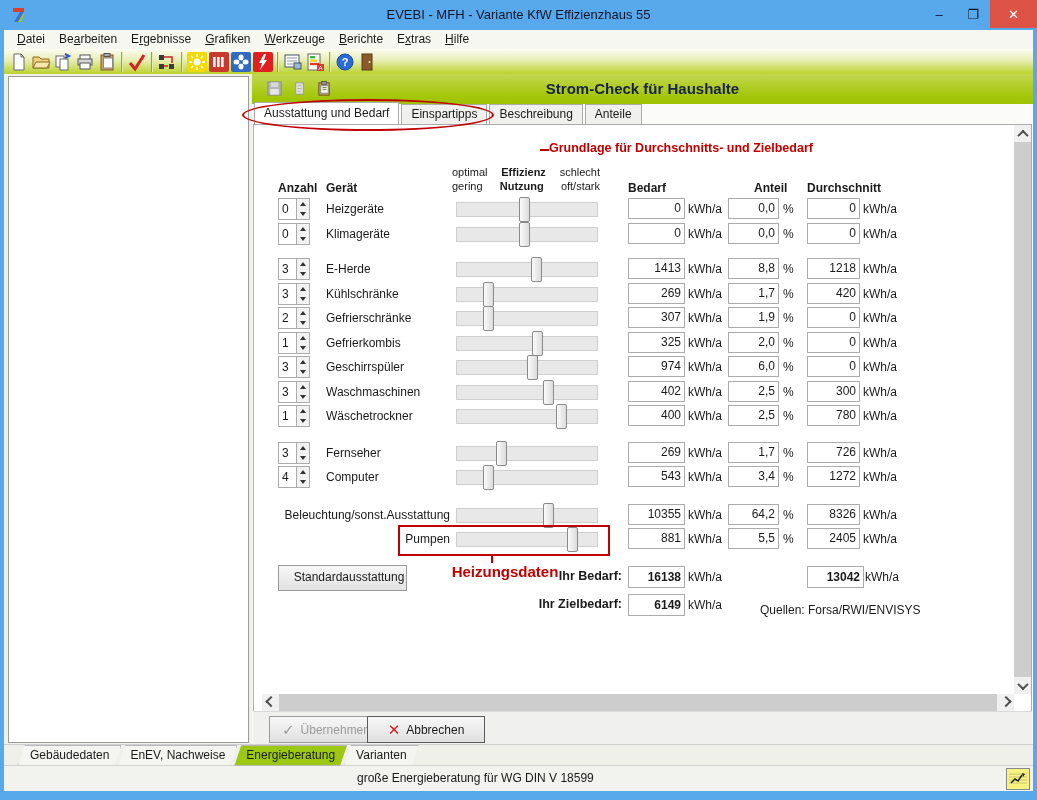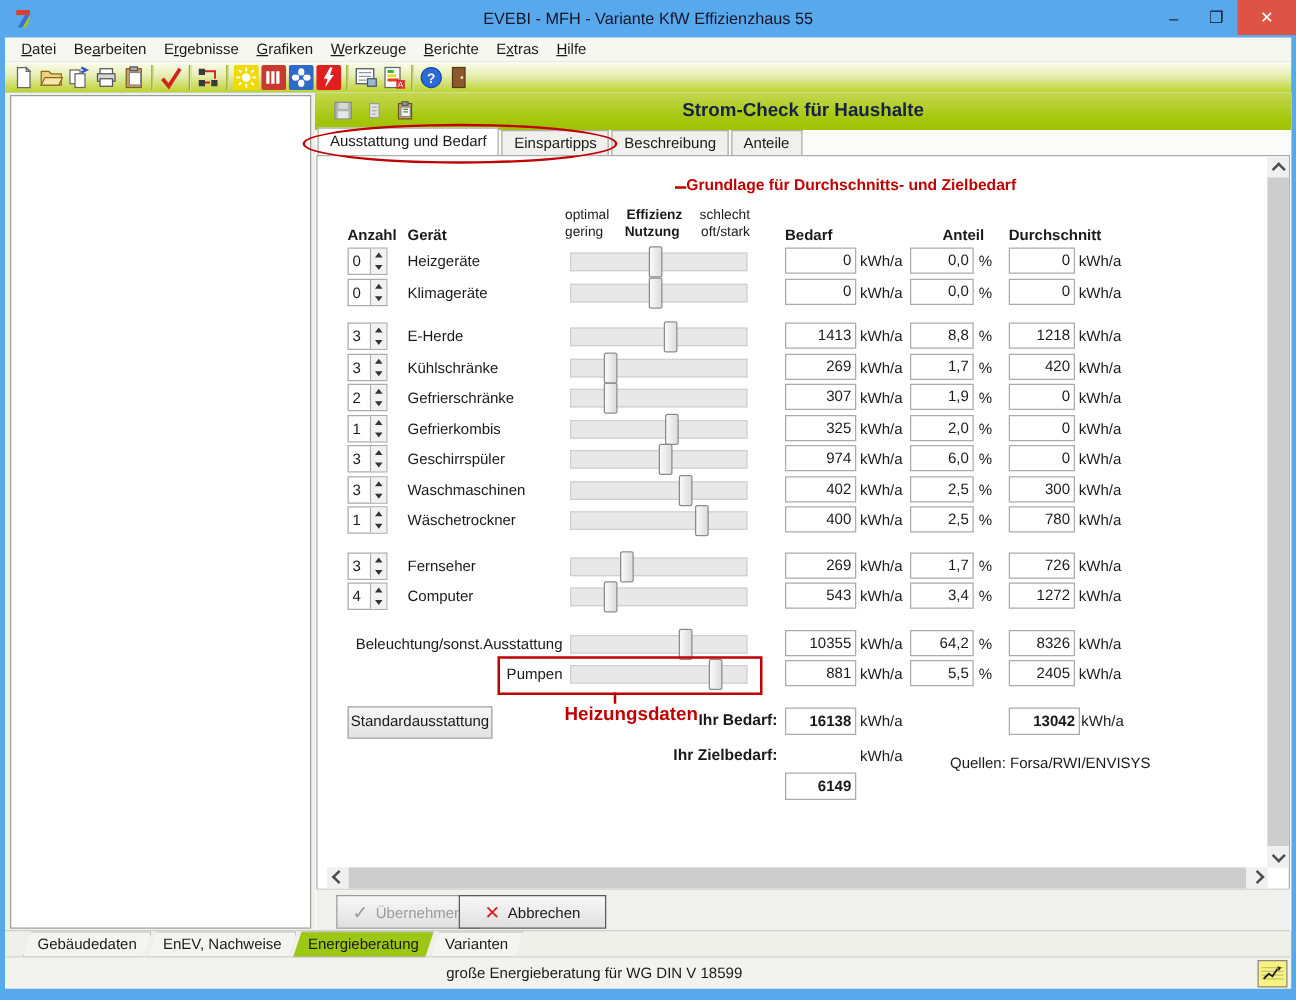--- a/index.html
+++ b/index.html
@@ -83,21 +83,21 @@
   .dev-label{position:absolute;left:48px;width:128px;line-height:24.5px;white-space:nowrap;}
   .dev-label.ralign{left:0;width:172px;text-align:right;}
   .slider{position:absolute;left:178px;top:5px;width:140px;height:13px;background:#e8e8e8;border:1px solid #cfcfcf;}
   .handle{position:absolute;top:-6px;width:9px;height:23px;background:linear-gradient(90deg,#fafafa,#dcdcdc);border:1px solid #8a8a8a;border-radius:2px;}
   .vbox{position:absolute;top:1px;height:19px;background:#fff;border:1px solid #ababab;text-align:right;padding-right:3px;line-height:19px;}
   .v1{left:350px;width:52px;} .v2{left:450px;width:46px;} .v3{left:529px;width:48px;}
   .unit{position:absolute;line-height:24.5px;}
   .u1{left:410px;} .u2{left:505px;} .u3{left:585px;}
   
   .std-btn{position:absolute;left:24px;top:440px;width:114px;height:24px;background:linear-gradient(#f7f7f7,#e2e2e2);
-    border:1px solid #9b9b9b;text-align:center;line-height:22px;}
+    border:1px solid #9b9b9b;text-align:center;line-height:22px;padding-left:13px;}
   .tot-label{position:absolute;left:180px;width:188px;text-align:right;font-weight:bold;font-size:12.5px;line-height:22px;}
   .tot-box{position:absolute;width:52px;height:20px;border:1px solid #ababab;background:#fff;text-align:right;padding-right:3px;line-height:20px;font-weight:bold;}
   .tot-unit{position:absolute;line-height:22px;}
   .sources{position:absolute;left:506px;top:478px;}
   
   .buttonbar{position:absolute;left:1px;right:1px;bottom:0;height:33px;background:#f0f0ee;border-top:1px solid #d9d9d9;}
   .act-btn{position:absolute;top:4px;height:25px;border:1px solid #9b9b9b;background:linear-gradient(#f8f8f8,#e0e0e0);
     display:flex;align-items:center;justify-content:center;gap:6px;padding:0 10px;}
   .act-btn.disabled{color:#9b9b9b;}
   .act-btn.cancel{border-color:#5a5a5a;}
@@ -618,21 +618,21 @@
       <div class="anno-pumpen-line"></div>
       <div class="anno anno-pumpen-text">Heizungsdaten</div>
 
       <div class="std-btn">Standardausstattung</div>
       <div class="tot-label" style="top:440px;">Ihr Bedarf:</div>
       <div class="tot-box" style="left:374px;top:441px;">16138</div>
       <div class="tot-unit" style="left:434px;top:441px;">kWh/a</div>
       <div class="tot-box" style="left:553px;top:441px;">13042</div>
       <div class="tot-unit" style="left:611px;top:441px;">kWh/a</div>
       <div class="tot-label" style="top:468px;">Ihr Zielbedarf:</div>
-      <div class="tot-box" style="left:374px;top:469px;margin-top:24px;">6149</div>
+      <div class="tot-box" style="left:374px;top:469px;">6149</div>
       <div class="tot-unit" style="left:434px;top:469px;">kWh/a</div>
       <div class="sources">Quellen: Forsa/RWI/ENVISYS</div>
 
       <div class="vscroll">
         <div class="sbtn" style="top:0;left:0;">
             <div class="chev up"></div>
           </div>
         <div class="thumb"></div>
         <div class="sbtn" style="bottom:0;left:0;">
             <div class="chev down"></div>

